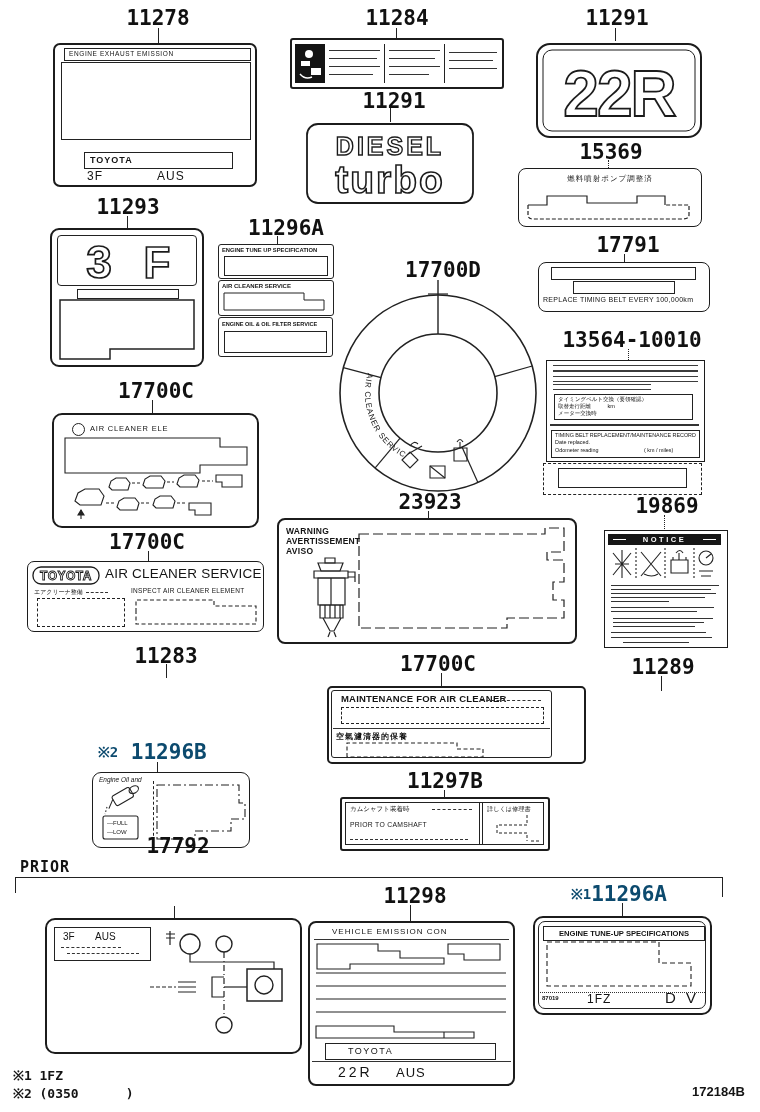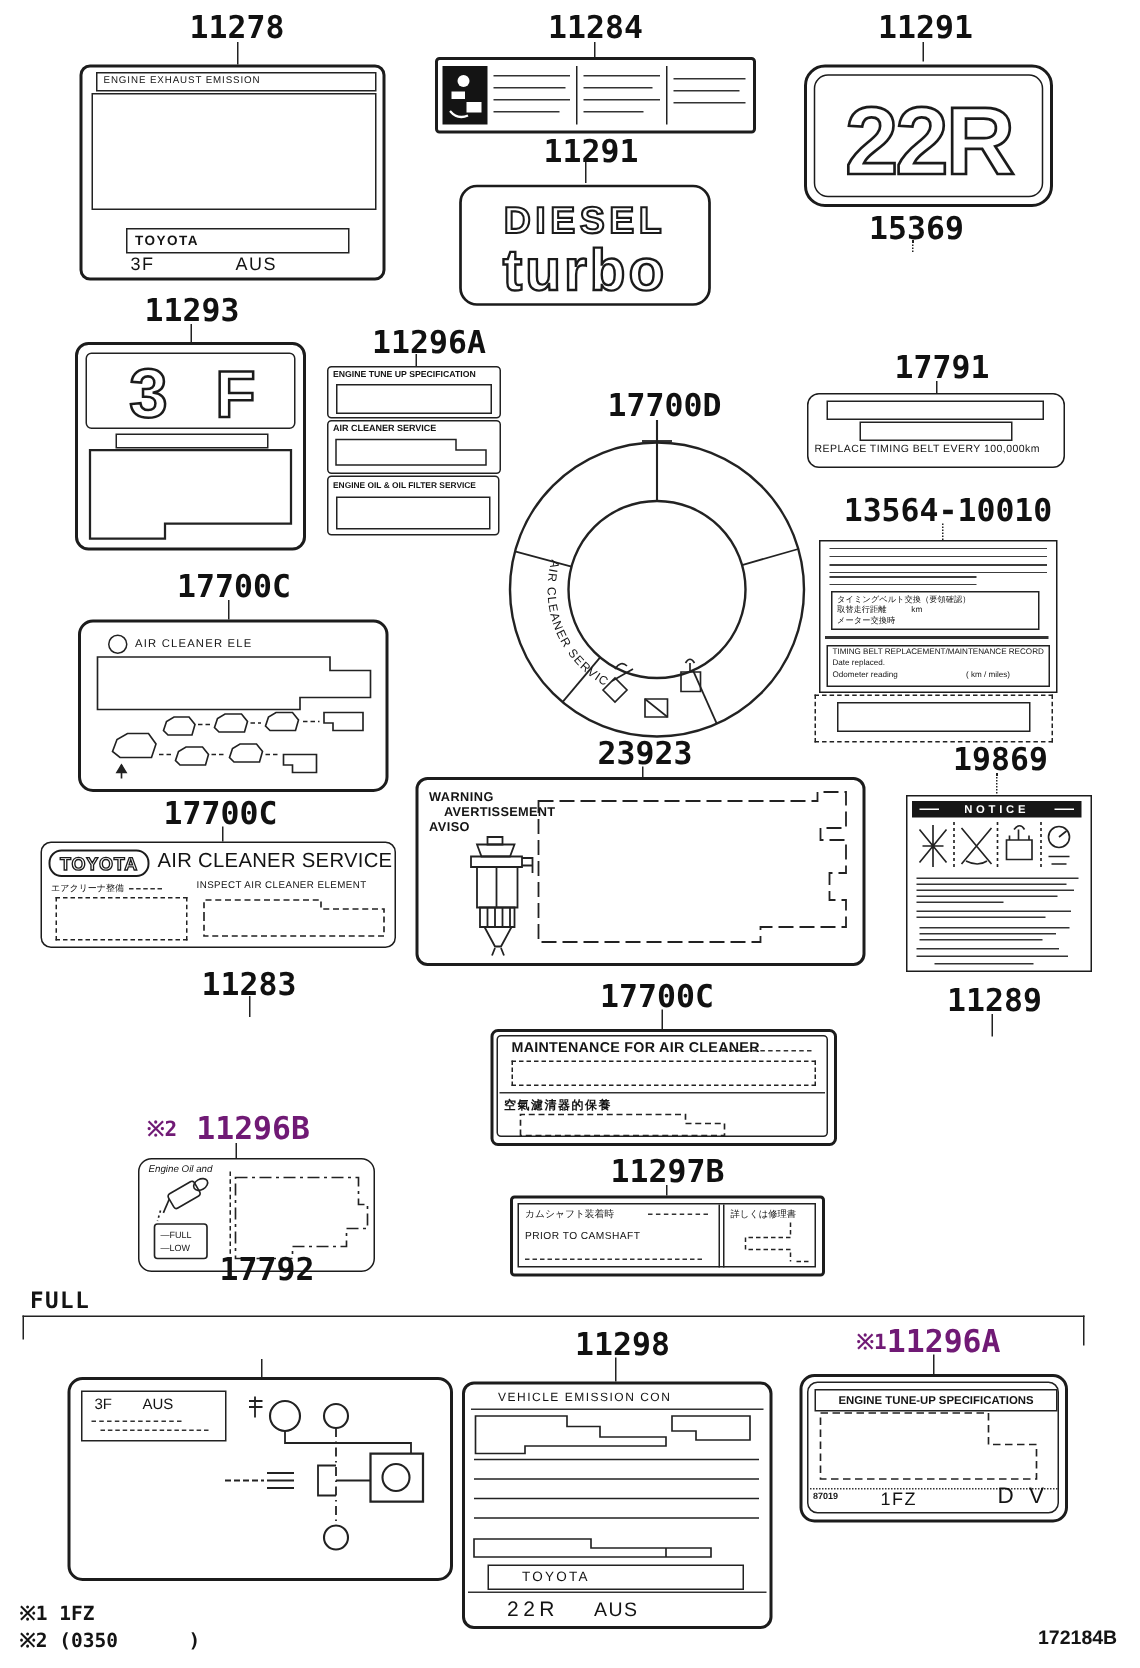--- a/index.html
+++ b/index.html
@@ -2,21 +2,21 @@
 <html><head>
 <meta charset="utf-8">
 <style>
   html,body{margin:0;padding:0;background:#fff;}
   .sheet{position:relative;width:760px;height:1112px;background:#ffffff;overflow:hidden;
          font-family:"Liberation Sans",sans-serif;color:#161616;}
   .abs{position:absolute;}
   .cap{position:absolute;font-family:"DejaVu Sans Mono",monospace;font-weight:bold;
        font-size:21px;color:#111;transform:translateX(-50%);white-space:nowrap;letter-spacing:0;}
   .capl{position:absolute;font-family:"DejaVu Sans Mono",monospace;font-weight:bold;
-        font-size:21px;color:#701a75;white-space:nowrap;}
+        font-size:21px;color:#0c4a6e;white-space:nowrap;}
   .pref{font-size:14px;vertical-align:2px;}
   .lead{position:absolute;width:0;border-left:1.6px solid #222;}
   .bx{position:absolute;border:1.3px solid #222;background:transparent;}
   .bx2{position:absolute;border:2px solid #1c1c1c;background:transparent;}
   .t{position:absolute;white-space:nowrap;color:#141414;}
   .sl{position:absolute;height:0;border-top:1.3px solid #333;}
   .sld{border-top-style:dashed;}
   .scrib{position:absolute;background:repeating-linear-gradient(180deg,#3c3c3c 0 1.1px,transparent 1.1px 5.5px);}
   svg{position:absolute;overflow:visible;}
   svg *{vector-effect:non-scaling-stroke;}
@@ -77,20 +77,27 @@
   <div class="cap" style="left:394px;top:89px;">11291</div>
   <div class="lead" style="left:390px;top:108px;height:14px;"></div>
   <svg style="left:305px;top:122px;" width="170" height="83" viewBox="0 0 170 83">
     <rect x="2" y="2" width="166" height="79" rx="11" fill="none" stroke="#1b1b1b" stroke-width="1.8"></rect>
     <text x="85" y="33" text-anchor="middle" font-family="Liberation Sans, sans-serif" font-weight="bold" font-size="25" letter-spacing="3" fill="#fff" stroke="#1b1b1b" stroke-width="1.4">DIESEL</text>
     <text x="85" y="71" text-anchor="middle" font-family="Liberation Sans, sans-serif" font-weight="bold" font-size="39" letter-spacing="2" fill="#fff" stroke="#1b1b1b" stroke-width="1.6">turbo</text>
   </svg>
 
   <div class="cap" style="left:611px;top:140px;">15369</div>
   <div class="lead" style="left:608px;top:160px;height:8px;border-left-style:dotted;"></div>
+  <div class="bx2" style="left:518px;top:168px;width:182px;height:57px;border-radius:8px;border-width:1.8px;">
+    <div class="t" style="left:0;right:0;top:5px;text-align:center;font-size:7.5px;letter-spacing:1px;">燃料噴射ポンプ調整済</div>
+    <svg style="left:6px;top:22px;" width="170" height="32" viewBox="0 0 170 32">
+      <path d="M3 14 H22 V5 H62 V12 H112 V5 H140 V14" fill="none" stroke="#222" stroke-width="1.2"></path>
+      <path d="M3 14 V24 Q3 28 8 28 H158 Q164 28 164 24 V14 H140" fill="none" stroke="#222" stroke-width="1.2" stroke-dasharray="4 2"></path>
+    </svg>
+  </div>
 
   <div class="cap" style="left:128px;top:195px;">11293</div>
   <div class="lead" style="left:127px;top:216px;height:12px;"></div>
   <div class="bx2" style="left:50px;top:228px;width:150px;height:135px;border-radius:9px;">
     <div class="bx" style="left:5px;top:5px;width:138px;height:49px;border-radius:4px;border-width:1.6px;"></div>
     <svg style="left:5px;top:5px;" width="138" height="49" viewBox="0 0 138 49">
       <text x="42" y="43" text-anchor="middle" font-family="Liberation Sans, sans-serif" font-weight="bold" font-size="46" fill="#fff" stroke="#1b1b1b" stroke-width="1.7">3</text>
       <text x="100" y="43" text-anchor="middle" font-family="Liberation Sans, sans-serif" font-weight="bold" font-size="44" fill="#fff" stroke="#1b1b1b" stroke-width="1.7">F</text>
     </svg>
     <div class="bx" style="left:25px;top:59px;width:100px;height:8px;"></div>
@@ -195,21 +202,21 @@
         <path d="M12 46 v-9"></path>
         <path d="M12 37 l-3 5 h6 z" fill="#222"></path>
       </g>
     </svg>
   </div>
 
   <div class="cap" style="left:430px;top:490px;text-align:center;">23923</div>
   <div class="lead" style="left:428px;top:511px;height:7px;"></div>
   <div class="bx2" style="left:277px;top:518px;width:296px;height:122px;border-radius:8px;">
     <div class="t" style="left:7px;top:6px;font-size:8.5px;font-weight:bold;letter-spacing:0.3px;">WARNING</div>
-    <div class="t" style="left:17px;top:16px;font-size:8.5px;font-weight:bold;letter-spacing:0.2px;text-align:center;">AVERTISSEMENT</div>
+    <div class="t" style="left:7px;top:16px;font-size:8.5px;font-weight:bold;letter-spacing:0.2px;text-align:center;">AVERTISSEMENT</div>
     <div class="t" style="left:7px;top:26px;font-size:8.5px;font-weight:bold;letter-spacing:0.3px;">AVISO</div>
     <svg style="left:22px;top:38px;" width="56" height="80" viewBox="0 0 56 80">
       <g fill="none" stroke="#222" stroke-width="1.2">
         <rect x="24" y="0" width="10" height="5"></rect>
         <path d="M17 5 H42 L39 13 H20 Z"></path>
         <rect x="13" y="13" width="34" height="7"></rect>
         <path d="M47 14 h7 v5 h-7 M54 16 v8"></path>
         <rect x="17" y="20" width="27" height="27"></rect>
         <path d="M30 20 V47"></path>
         <rect x="19" y="47" width="23" height="13"></rect>
@@ -274,21 +281,21 @@
     <svg style="left:106px;top:36px;" width="125" height="28" viewBox="0 0 125 28">
       <path d="M2 14 V2 H80 V8 H122 V26 H2 Z" fill="none" stroke="#222" stroke-width="1.1" stroke-dasharray="4 2.5"></path>
     </svg>
   </div>
 
   <div class="cap" style="left:166px;top:644px;">11283</div>
   <div class="lead" style="left:166px;top:664px;height:14px;"></div>
 
   <div class="cap" style="left:438px;top:652px;">17700C</div>
   <div class="lead" style="left:441px;top:673px;height:13px;"></div>
-  <div class="bx2" style="left:327px;top:686px;width:227px;height:74px;border-radius:5px;">
+  <div class="bx2" style="left:327px;top:686px;width:227px;height:74px;border-radius:5px;padding-left:28px;">
     <div class="bx" style="left:2px;top:2px;width:219px;height:66px;border-width:1px;border-radius:3px;"></div>
     <div class="t" style="left:12px;top:5px;font-size:9.5px;font-weight:bold;letter-spacing:0.2px;">MAINTENANCE FOR AIR CLEANER</div>
     <div class="sl sld" style="left:152px;top:12px;width:60px;"></div>
     <div class="bx" style="left:12px;top:19px;width:201px;height:15px;border-style:dashed;border-width:1.1px;"></div>
     <div class="sl" style="left:4px;top:40px;width:217px;"></div>
     <div class="t" style="left:7px;top:43px;font-size:8px;font-weight:bold;letter-spacing:1px;">空氣濾清器的保養</div>
     <svg style="left:16px;top:53px;" width="142" height="18" viewBox="0 0 142 18">
       <path d="M2 16 V2 H112 V8 H138 V16 Z" fill="none" stroke="#222" stroke-width="1.1" stroke-dasharray="4 2.5"></path>
     </svg>
   </div>
@@ -328,21 +335,21 @@
     <div class="t" style="left:8px;top:6px;font-size:6.5px;">カムシャフト装着時</div>
     <div class="sl sld" style="left:90px;top:10px;width:40px;"></div>
     <div class="t" style="left:8px;top:22px;font-size:6.8px;letter-spacing:0.3px;">PRIOR TO CAMSHAFT</div>
     <div class="sl sld" style="left:8px;top:40px;width:118px;"></div>
     <div class="t" style="left:145px;top:6px;font-size:6.2px;">詳しくは修理書</div>
     <svg style="left:143px;top:14px;" width="58" height="32" viewBox="0 0 58 32">
       <path d="M42 2 V12 H12 V20 H42 V28 M46 28 h8" fill="none" stroke="#222" stroke-width="1" stroke-dasharray="3 2"></path>
     </svg>
   </div>
 
-  <div class="t mono" style="left:20px;top:858px;font-size:15px;letter-spacing:1px;">FULL</div>
+  <div class="t mono" style="left:20px;top:858px;font-size:15px;letter-spacing:1px;">PRIOR</div>
   <div class="sl" style="left:15px;top:877px;width:708px;border-top-width:1.8px;border-top-color:#222;"></div>
   <div class="lead" style="left:15px;top:877px;height:16px;"></div>
   <div class="lead" style="left:722px;top:877px;height:20px;"></div>
 
   <div class="cap" style="left:178px;top:834px;">17792</div>
   <div class="lead" style="left:174px;top:906px;height:12px;"></div>
   <div class="bx2" style="left:45px;top:918px;width:253px;height:132px;border-radius:10px;">
     <div class="bx" style="left:7px;top:7px;width:95px;height:32px;border-width:1.5px;">
       <div class="t" style="left:8px;top:3px;font-size:10px;">3F</div>
       <div class="t" style="left:40px;top:3px;font-size:10px;">AUS</div>

